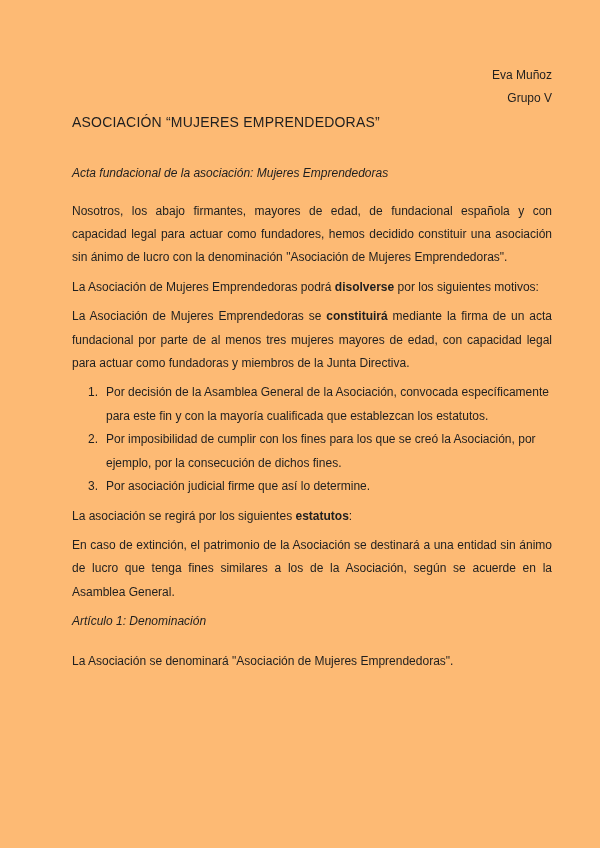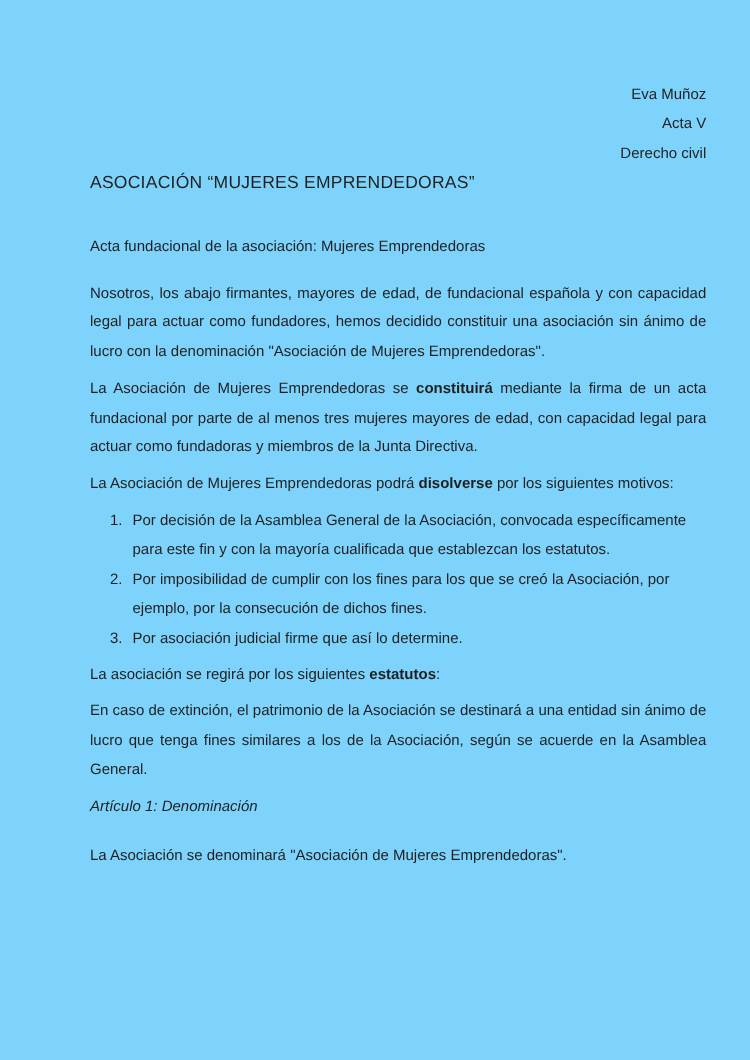--- a/index.html
+++ b/index.html
@@ -5,22 +5,22 @@
   html, body {
     margin: 0;
     padding: 0;
     background: #ffffff;
   }
   .page {
     position: relative;
     width: 600px;
     height: 848px;
     box-sizing: border-box;
-    padding: 64px 35px 0 72px;
-    background: #7dd3fc;
+    padding: 64px 48px 0 72px;
+    background: #fdba74;
     font-family: "Liberation Sans", sans-serif;
     font-size: 12px;
     line-height: 23.4px;
     color: #1f1f1f;
     overflow: hidden;
   }
   .author-block {
     text-align: right;
     margin: 0 0 0 0;
   }
@@ -28,20 +28,21 @@
     font-size: 14px;
     font-weight: 400;
     letter-spacing: 0.2px;
     text-align: left;
     text-underline-offset: 2px;
     line-height: 23.4px;
     margin: 0 0 28px 0;
   }
   .doc-subtitle {
     margin: 0 0 14px 0;
+    font-style: italic;
   }
   .doc-paragraph {
     margin: 0 0 6px 0;
   }
   .doc-paragraph.justify {
     text-align: justify;
     text-justify: inter-word;
   }
   .doc-paragraph.italic {
     font-style: italic;
@@ -68,32 +69,31 @@
     left: -18px;
     top: 0;
   }
 </style>
 </head>
 <body>
 
 <div class="page">
   <header class="author-block">
     <div>Eva Muñoz</div>
-    <div>Acta V</div>
-    <div>Derecho civil</div>
+    <div>Grupo V</div>
   </header>
 
   <h1 class="doc-title">ASOCIACIÓN “MUJERES EMPRENDEDORAS”</h1>
 
   <p class="doc-subtitle">Acta fundacional de la asociación: Mujeres Emprendedoras</p>
 
   <div>
       <p class="doc-paragraph justify"><span>Nosotros, los abajo firmantes, mayores de edad, de fundacional española y con capacidad legal para actuar como fundadores, hemos decidido constituir una asociación sin ánimo de lucro con la denominación "Asociación de Mujeres Emprendedoras".</span></p>
+      <p class="doc-paragraph justify"><span>La Asociación de Mujeres Emprendedoras podrá </span><span class="bold">disolverse</span><span> por los siguientes motivos:</span></p>
       <p class="doc-paragraph justify"><span>La Asociación de Mujeres Emprendedoras se </span><span class="bold">constituirá</span><span> mediante la firma de un acta fundacional por parte de al menos tres mujeres mayores de edad, con capacidad legal para actuar como fundadoras y miembros de la Junta Directiva.</span></p>
-      <p class="doc-paragraph justify"><span>La Asociación de Mujeres Emprendedoras podrá </span><span class="bold">disolverse</span><span> por los siguientes motivos:</span></p>
       <ol class="doc-list">
         <li class="doc-list-item">Por decisión de la Asamblea General de la Asociación, convocada específicamente para este fin y con la mayoría cualificada que establezcan los estatutos.</li>
         <li class="doc-list-item">Por imposibilidad de cumplir con los fines para los que se creó la Asociación, por ejemplo, por la consecución de dichos fines.</li>
         <li class="doc-list-item">Por asociación judicial firme que así lo determine.</li>
       </ol>
       <p class="doc-paragraph"><span>La asociación se regirá por los siguientes </span><span class="bold">estatutos</span><span>:</span></p>
       <p class="doc-paragraph justify"><span>En caso de extinción, el patrimonio de la Asociación se destinará a una entidad sin ánimo de lucro que tenga fines similares a los de la Asociación, según se acuerde en la Asamblea General.</span></p>
       <p class="doc-paragraph italic tight"><span>Artículo 1: Denominación</span></p>
       <p class="doc-paragraph"><span>La Asociación se denominará "Asociación de Mujeres Emprendedoras".</span></p>
     </div>

